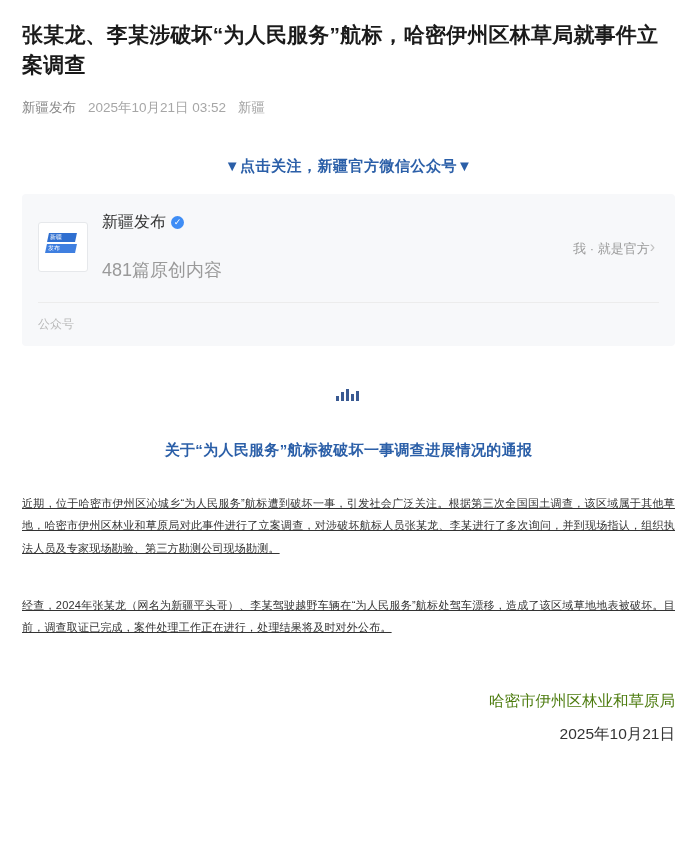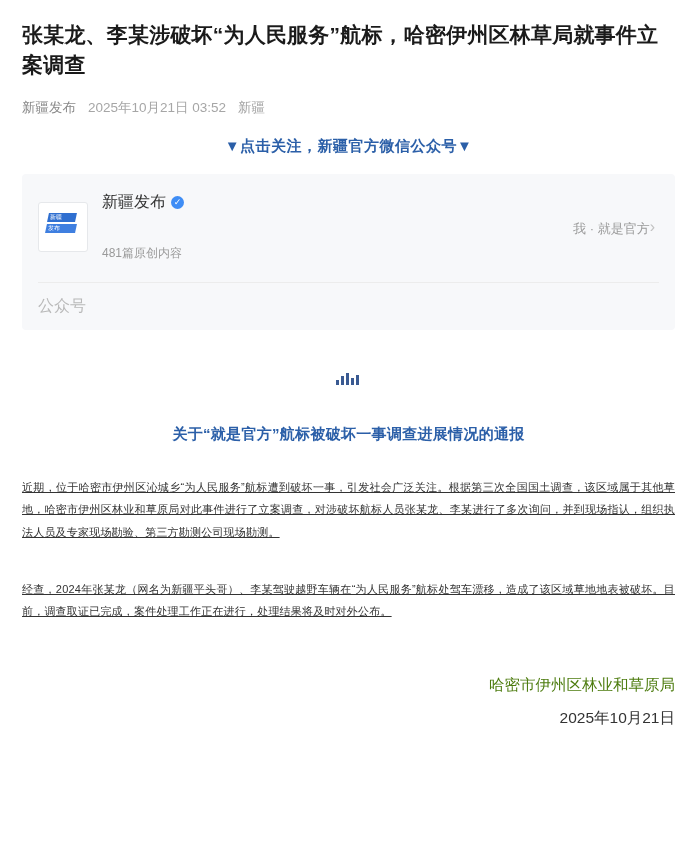--- a/index.html
+++ b/index.html
@@ -38,21 +38,21 @@
   .meta-source {
     color: #8a8a8a;
   }
   .meta-time {
     color: #a6a6a6;
   }
   .meta-region {
     color: #a6a6a6;
   }
   .follow-line {
-    margin-top: 20px;
+    margin-top: 40px;
     text-align: center;
     font-size: 15px;
     font-weight: bold;
     color: #2b5fa8;
     letter-spacing: 0.5px;
   }
   .mp-card {
     margin-top: 18px;
     background: #f7f8fa;
     border-radius: 4px;
@@ -149,34 +149,33 @@
     color: #ffffff;
     line-height: 14px;
   }
   .mp-slogan {
     margin-top: 7px;
     font-size: 13px;
     color: #9a9a9a;
     text-align: right;
   }
   .mp-count {
-    margin-top: 7px;
-    font-size: 12px;
+    font-size: 18px;
     color: #9a9a9a;
   }
   .mp-arrow {
     flex: 0 0 auto;
     color: #c2c2c2;
     font-size: 16px;
     padding-right: 4px;
   }
   .mp-footer {
     border-top: 1px solid #ececec;
     padding: 13px 0 13px 0;
-    font-size: 16px;
+    font-size: 12px;
     color: #b9b9b9;
   }
   .divider-icon {
     margin-top: 40px;
     text-align: center;
     color: #2f4f86;
     font-size: 13px;
     letter-spacing: 1px;
   }
   .divider-icon .bars {
@@ -261,21 +260,21 @@
     </div>
     <div class="mp-footer">公众号</div>
   </div>
 
   <div class="divider-icon">
     <span class="bars">
       <i style="height:5px"></i><i style="height:9px"></i><i style="height:12px"></i><i style="height:7px"></i><i style="height:10px"></i>
     </span>
   </div>
 
-  <div class="section-title">关于“就是官方”航标被破坏一事调查进展情况的通报</div>
+  <div class="section-title">关于“为人民服务”航标被破坏一事调查进展情况的通报</div>
 
   <p class="body-text">近期，位于哈密市伊州区沁城乡“为人民服务”航标遭到破坏一事，引发社会广泛关注。根据第三次全国国土调查，该区域属于其他草地，哈密市伊州区林业和草原局对此事件进行了立案调查，对涉破坏航标人员张某龙、李某进行了多次询问，并到现场指认，组织执法人员及专家现场勘验、第三方勘测公司现场勘测。</p>
 
   <p class="body-text second">经查，2024年张某龙（网名为新疆平头哥）、李某驾驶越野车辆在“为人民服务”航标处驾车漂移，造成了该区域草地地表被破坏。目前，调查取证已完成，案件处理工作正在进行，处理结果将及时对外公布。</p>
 
   <div class="signature">哈密市伊州区林业和草原局</div>
   <div class="sign-date">2025年10月21日</div>
 
 </div>
 

